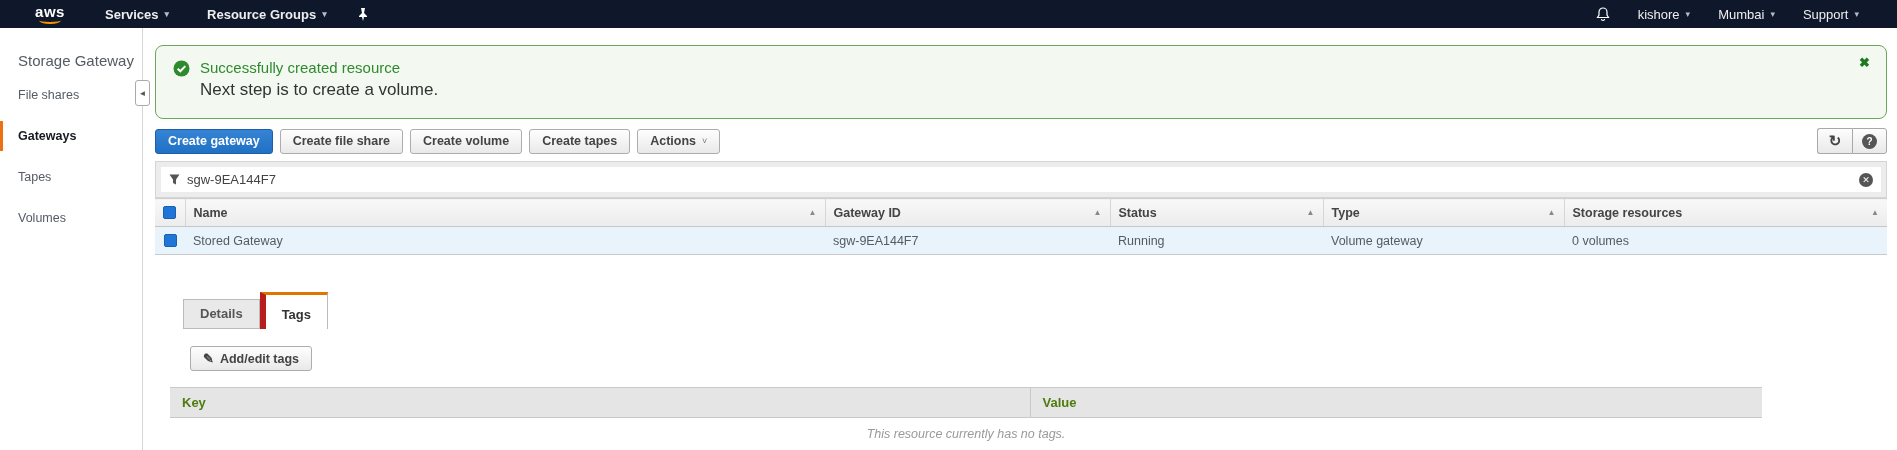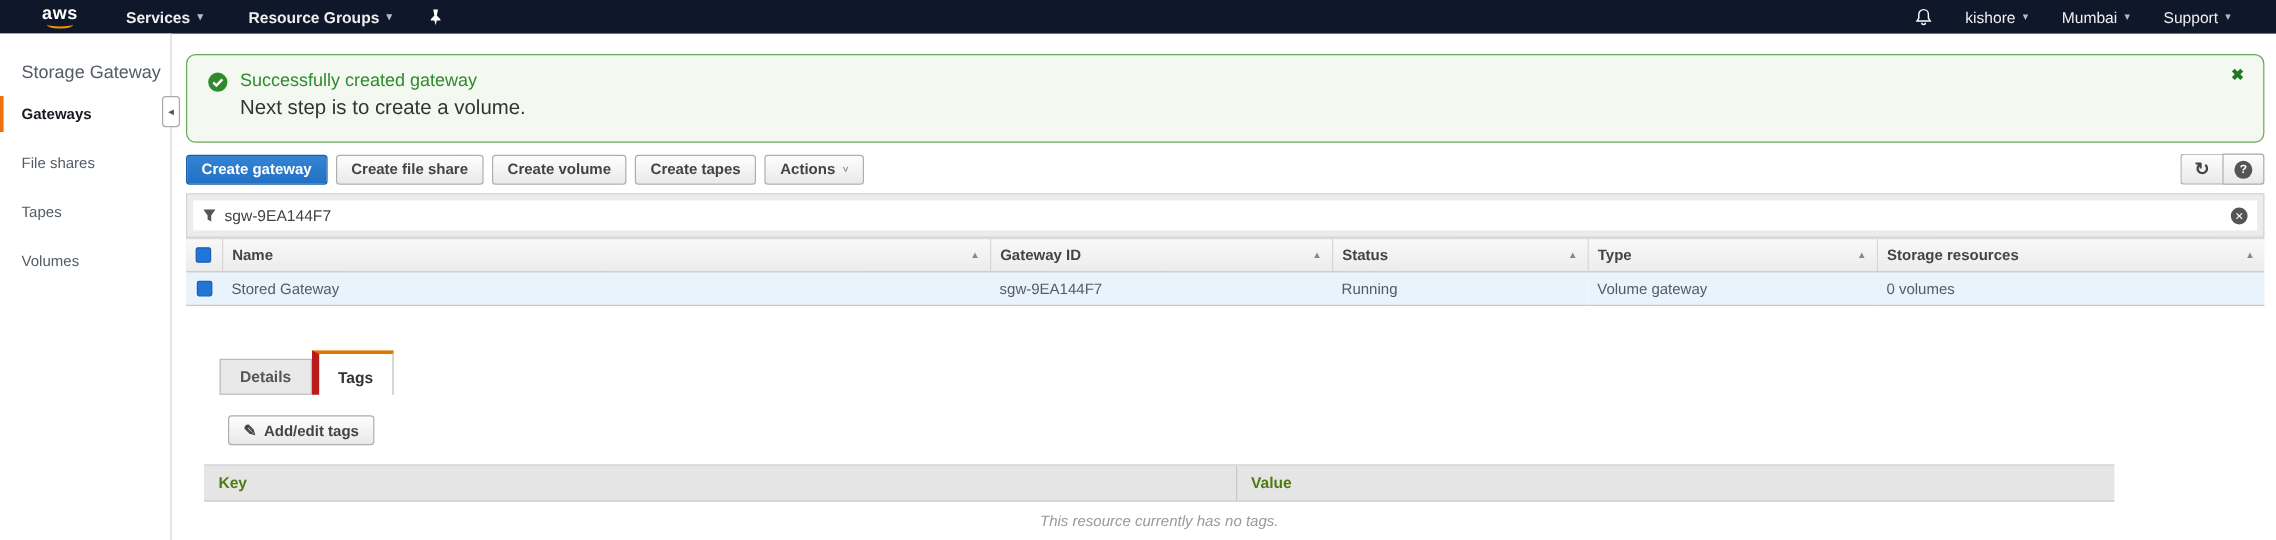--- a/index.html
+++ b/index.html
@@ -115,38 +115,38 @@
     </div>
     <div class="nav-item">
       <span>Support</span>
       <span class="caret">▾</span>
     </div>
   </div>
 </div>
 
 <div class="sidebar">
   <div class="sidebar-title">Storage Gateway</div>
+  <div class="side-item">File shares</div>
   <div class="side-item active">Gateways</div>
-  <div class="side-item">File shares</div>
   <div class="side-item">Tapes</div>
   <div class="side-item">Volumes</div>
 </div>
 <div class="collapse-btn">◄</div>
 
 <div class="main">
 
   
   <div class="banner">
     <div class="banner-row">
       <svg width="17" height="17" viewBox="0 0 17 17" style="margin-top:1px;">
           <circle cx="8.5" cy="8.5" r="8" fill="#2d8a2d"></circle>
           <path d="M4.7 8.7 l2.6 2.6 l5-5.2" stroke="#fff" stroke-width="2" fill="none"></path>
         </svg>
       <div>
-        <div class="banner-title">Successfully created gateway</div>
+        <div class="banner-title">Successfully created resource</div>
         <div class="banner-sub">Next step is to create a volume.</div>
       </div>
     </div>
     <div class="banner-close">✖</div>
   </div>
 
   
   <div class="toolbar">
     <button class="btn btn-primary">Create gateway</button>
     <button class="btn btn-default">Create file share</button>

